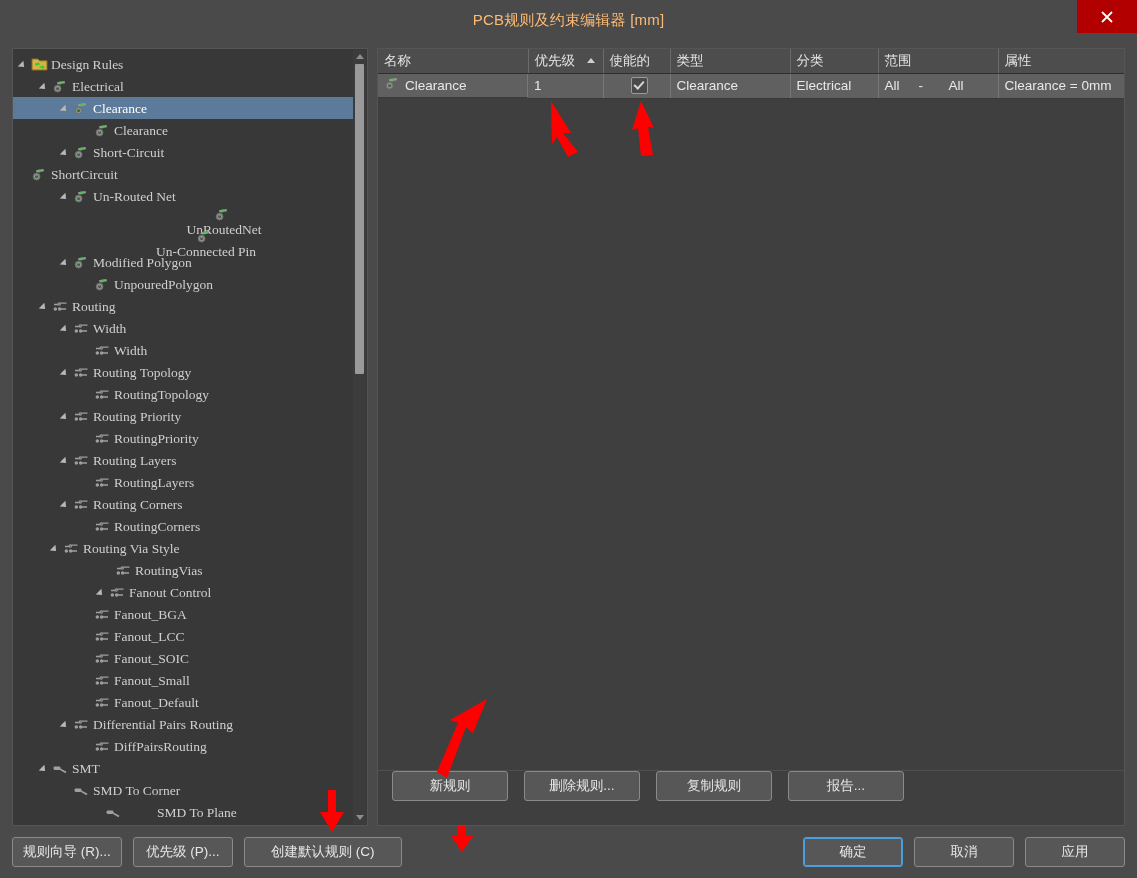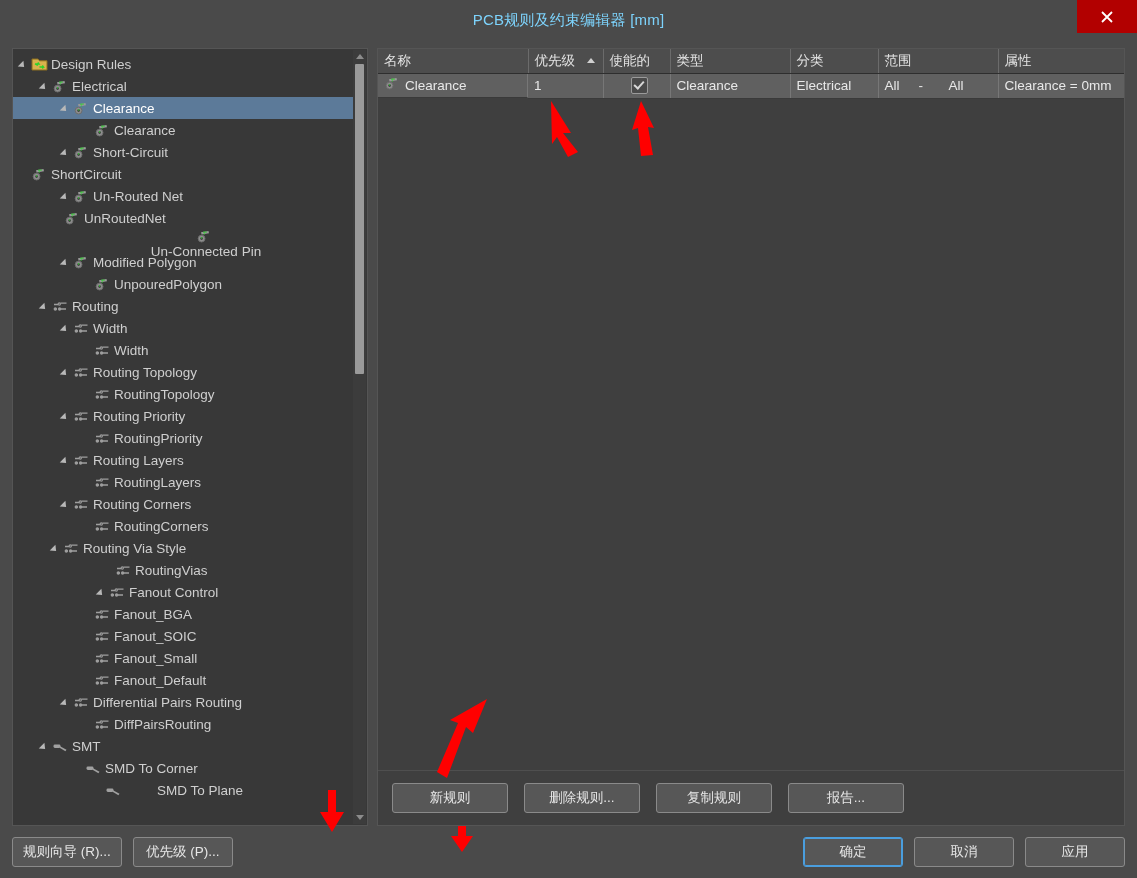--- a/index.html
+++ b/index.html
@@ -28,21 +28,21 @@
     height: 40px;
     min-height: 40px;
     background: #4a4a4a;
     position: relative;
     display: flex;
     align-items: center;
     justify-content: center;
   }
   #title-text {
     font-size: 15px;
-    color: #7dd3fc;
+    color: #fdba74;
     letter-spacing: .2px;
   }
   #close-button {
     position: absolute;
     right: 0;
     top: 0;
     width: 60px;
     height: 33px;
     background: #b20000;
     display: flex;
@@ -61,20 +61,21 @@
   }
   
   #tree-panel {
     width: 356px;
     min-width: 356px;
     background: #383838;
     border: 1px solid #555;
     box-sizing: border-box;
     position: relative;
     overflow: hidden;
+    font-family: Liberation Serif, serif;
   }
   #tree-scroll {
     position: absolute;
     inset: 0 14px 0 0;
     overflow: hidden;
     padding-top: 4px;
   }
   .tree-row {
     height: 22px;
     display: flex;
@@ -220,21 +221,21 @@
   }
   .scope-cell { display: flex; align-items: center; height: 24px; }
   .scope-cell span { display: inline-block; }
   .scope-a { width: 34px; }
   .scope-dash { width: 30px; }
   
   #rule-buttons {
     height: 54px;
     min-height: 54px;
     display: flex;
-    align-items: center;
+    align-items: flex-start;
     gap: 16px;
     padding-left: 14px;
     background: #3f3f3f;
     border-top: 1px solid #4f4f4f;
   }
   .btn {
     background: #575757;
     border: 1px solid #8a8a8a;
     border-radius: 3px;
     color: #e6e6e6;
@@ -351,21 +352,21 @@
             <span class="expander open"></span>
             <span class="tree-icon"><svg width="17" height="15" viewBox="0 0 17 15">
                 <path d="M5 3.2 L12.5 2 L13 4.2 L5.6 5.6 Z" fill="#9a9a9a"></path>
                 <circle cx="5.6" cy="9.6" r="3.4" fill="#8d8d8d" stroke="#6d6d6d"></circle>
                 <circle cx="5.6" cy="9.6" r="1.3" fill="#3c3c3c"></circle>
                 <path d="M7.4 2.6h1.3v1.3H7.4z M9.3 2.4h1.3v1.3H9.3z M7.7 4.4h1.2v1.2H7.7z" fill="#2bd32b"></path>
                 <path d="M5 8.3h1.2v1.2H5z" fill="#2bd32b"></path>
               </svg></span>
             <span class="tree-label">Un-Routed Net</span>
           </div>
-          <div class="tree-row" style="padding-left: 37px;">
+          <div class="tree-row" style="padding-left: 82px; flex-direction: column;">
             <span class="expander"></span>
             <span class="tree-icon"><svg width="17" height="15" viewBox="0 0 17 15">
                 <path d="M5 3.2 L12.5 2 L13 4.2 L5.6 5.6 Z" fill="#9a9a9a"></path>
                 <circle cx="5.6" cy="9.6" r="3.4" fill="#8d8d8d" stroke="#6d6d6d"></circle>
                 <circle cx="5.6" cy="9.6" r="1.3" fill="#3c3c3c"></circle>
                 <path d="M7.4 2.6h1.3v1.3H7.4z M9.3 2.4h1.3v1.3H9.3z M7.7 4.4h1.2v1.2H7.7z" fill="#2bd32b"></path>
                 <path d="M5 8.3h1.2v1.2H5z" fill="#2bd32b"></path>
               </svg></span>
             <span class="tree-label">UnRoutedNet</span>
           </div>
@@ -559,20 +560,31 @@
           <div class="tree-row" style="padding-left: 67px;">
             <span class="expander"></span>
             <span class="tree-icon"><svg width="17" height="15" viewBox="0 0 17 15">
                 <path d="M2 5.5h4 M8.5 4.2h6 M2 10h3 M9 10h5" stroke="#9e9e9e" stroke-width="1.3" fill="none"></path>
                 <circle cx="7.3" cy="5" r="1.7" fill="#9e9e9e"></circle>
                 <circle cx="3.3" cy="10" r="1.7" fill="#9e9e9e"></circle>
                 <circle cx="7.6" cy="10" r="1.7" fill="#9e9e9e"></circle>
                 <circle cx="7.3" cy="5" r="0.6" fill="#3c3c3c"></circle>
               </svg></span>
             <span class="tree-label">Fanout_BGA</span>
+          </div>
+          <div class="tree-row" style="padding-left: 67px;">
+            <span class="expander"></span>
+            <span class="tree-icon"><svg width="17" height="15" viewBox="0 0 17 15">
+                <path d="M2 5.5h4 M8.5 4.2h6 M2 10h3 M9 10h5" stroke="#9e9e9e" stroke-width="1.3" fill="none"></path>
+                <circle cx="7.3" cy="5" r="1.7" fill="#9e9e9e"></circle>
+                <circle cx="3.3" cy="10" r="1.7" fill="#9e9e9e"></circle>
+                <circle cx="7.6" cy="10" r="1.7" fill="#9e9e9e"></circle>
+                <circle cx="7.3" cy="5" r="0.6" fill="#3c3c3c"></circle>
+              </svg></span>
+            <span class="tree-label">Fanout_LCC</span>
           </div>
           <div class="tree-row" style="padding-left: 67px;">
             <span class="expander"></span>
             <span class="tree-icon"><svg width="17" height="15" viewBox="0 0 17 15">
                 <path d="M2 5.5h4 M8.5 4.2h6 M2 10h3 M9 10h5" stroke="#9e9e9e" stroke-width="1.3" fill="none"></path>
                 <circle cx="7.3" cy="5" r="1.7" fill="#9e9e9e"></circle>
                 <circle cx="3.3" cy="10" r="1.7" fill="#9e9e9e"></circle>
                 <circle cx="7.6" cy="10" r="1.7" fill="#9e9e9e"></circle>
                 <circle cx="7.3" cy="5" r="0.6" fill="#3c3c3c"></circle>
               </svg></span>
@@ -623,21 +635,21 @@
             <span class="tree-label">DiffPairsRouting</span>
           </div>
           <div class="tree-row" style="padding-left: 25px;">
             <span class="expander open"></span>
             <span class="tree-icon"><svg width="17" height="15" viewBox="0 0 17 15">
                 <rect x="1.5" y="5.5" width="7" height="3.4" rx="1.4" fill="#a0a0a0"></rect>
                 <path d="M8 7.2 L14.5 10.8 L13.4 12.2 L7.6 8.8 Z" fill="#a0a0a0"></path>
               </svg></span>
             <span class="tree-label">SMT</span>
           </div>
-          <div class="tree-row" style="padding-left: 58px; align-items: center;">
+          <div class="tree-row" style="padding-left: 46px; align-items: center;">
             <span class="expander"></span>
             <span class="tree-icon"><svg width="17" height="15" viewBox="0 0 17 15">
                 <rect x="1.5" y="5.5" width="7" height="3.4" rx="1.4" fill="#a0a0a0"></rect>
                 <path d="M8 7.2 L14.5 10.8 L13.4 12.2 L7.6 8.8 Z" fill="#a0a0a0"></path>
               </svg></span>
             <span class="tree-label">SMD To Corner</span>
           </div>
           <div class="tree-row" style="padding-left: 46px; gap: 32px;">
             <span class="expander"></span>
             <span class="tree-icon"><svg width="17" height="15" viewBox="0 0 17 15">
@@ -716,20 +728,21 @@
         <button class="btn">删除规则...</button>
         <button class="btn">复制规则</button>
         <button class="btn">报告...</button>
       </div>
     </div>
   </div>
 
   <div id="footer">
     <button class="btn">规则向导 (R)...</button>
     <button class="btn">优先级 (P)...</button>
+    <button class="btn wide">创建默认规则 (C)</button>
     <div id="footer-spacer"></div>
     <button class="btn focused">确定</button>
     <button class="btn">取消</button>
     <button class="btn">应用</button>
   </div>
 
   <svg class="arrow-layer" width="1137" height="878">
     <g fill="#ff0000" stroke="none">
       <path d="M551,101 L571,133 L563,133 L578,152 L568,157 L557,137 L552,144 Z"></path>
       <path d="M641,101 L654,128 L648,127 L653,155 L641,156 L638,128 L632,130 Z"></path>

